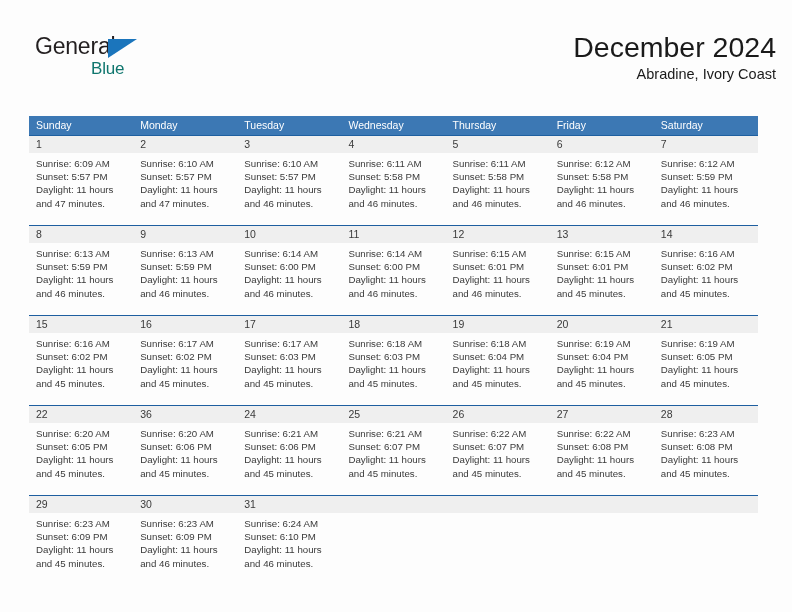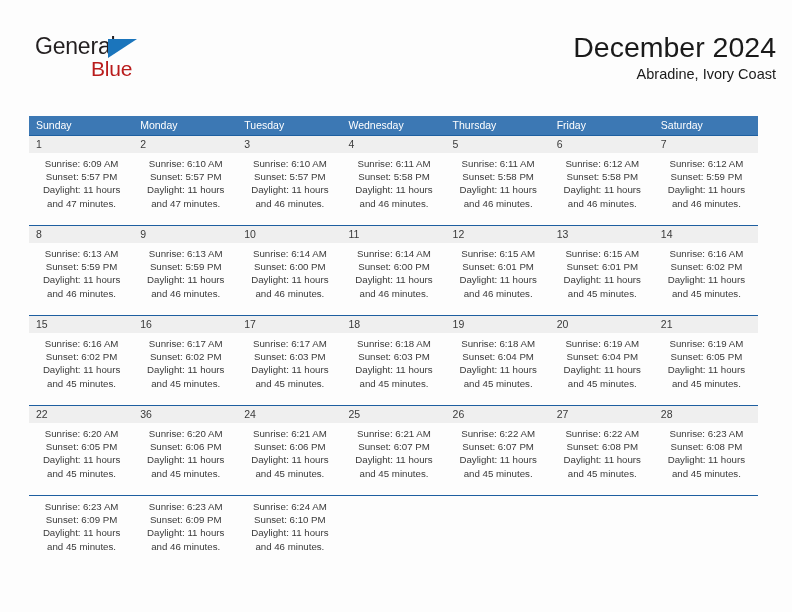--- a/index.html
+++ b/index.html
@@ -51,22 +51,22 @@
     top: 6px;
     width: 0;
     height: 0;
     border-left: 29px solid #1b75bc;
     border-bottom: 19px solid transparent;
   }
   .logo-blue {
     position: absolute;
     left: 56px;
     top: 23px;
-    font-size: 21px;
-    color: #b91c1c;
+    font-size: 17px;
+    color: #0f766e;
     letter-spacing: -0.2px;
     line-height: 26px;
     font-family: "Liberation Sans", sans-serif;
   }
   .title-block {
     position: absolute;
     right: 36px;
     top: 30px;
     text-align: right;
   }
@@ -127,21 +127,20 @@
     box-sizing: border-box;
     padding-left: 7px;
     font-size: 10.5px;
     line-height: 17px;
     color: #3a3a3a;
   }
   .body-cell {
     flex: 1 1 0;
     box-sizing: border-box;
     padding: 4px 6px 0 7px;
-    text-align: center;
   }
   .info-line {
     font-size: 9.7px;
     line-height: 13.2px;
     color: #3a3a3a;
     white-space: nowrap;
   }
 </style>
 </head>
 <body>
@@ -393,20 +392,29 @@
         <div class="body-cell">
           <div class="info-line">Sunrise: 6:23 AM</div>
           <div class="info-line">Sunset: 6:08 PM</div>
           <div class="info-line">Daylight: 11 hours</div>
           <div class="info-line">and 45 minutes.</div>
         </div>
       </div>
     </div>
 
     <div class="week">
+      <div class="week-daynums">
+        <div class="daynum-cell">29</div>
+        <div class="daynum-cell">30</div>
+        <div class="daynum-cell">31</div>
+        <div class="daynum-cell"></div>
+        <div class="daynum-cell"></div>
+        <div class="daynum-cell"></div>
+        <div class="daynum-cell"></div>
+      </div>
       <div class="week-body">
         <div class="body-cell">
           <div class="info-line">Sunrise: 6:23 AM</div>
           <div class="info-line">Sunset: 6:09 PM</div>
           <div class="info-line">Daylight: 11 hours</div>
           <div class="info-line">and 45 minutes.</div>
         </div>
         <div class="body-cell">
           <div class="info-line">Sunrise: 6:23 AM</div>
           <div class="info-line">Sunset: 6:09 PM</div>

